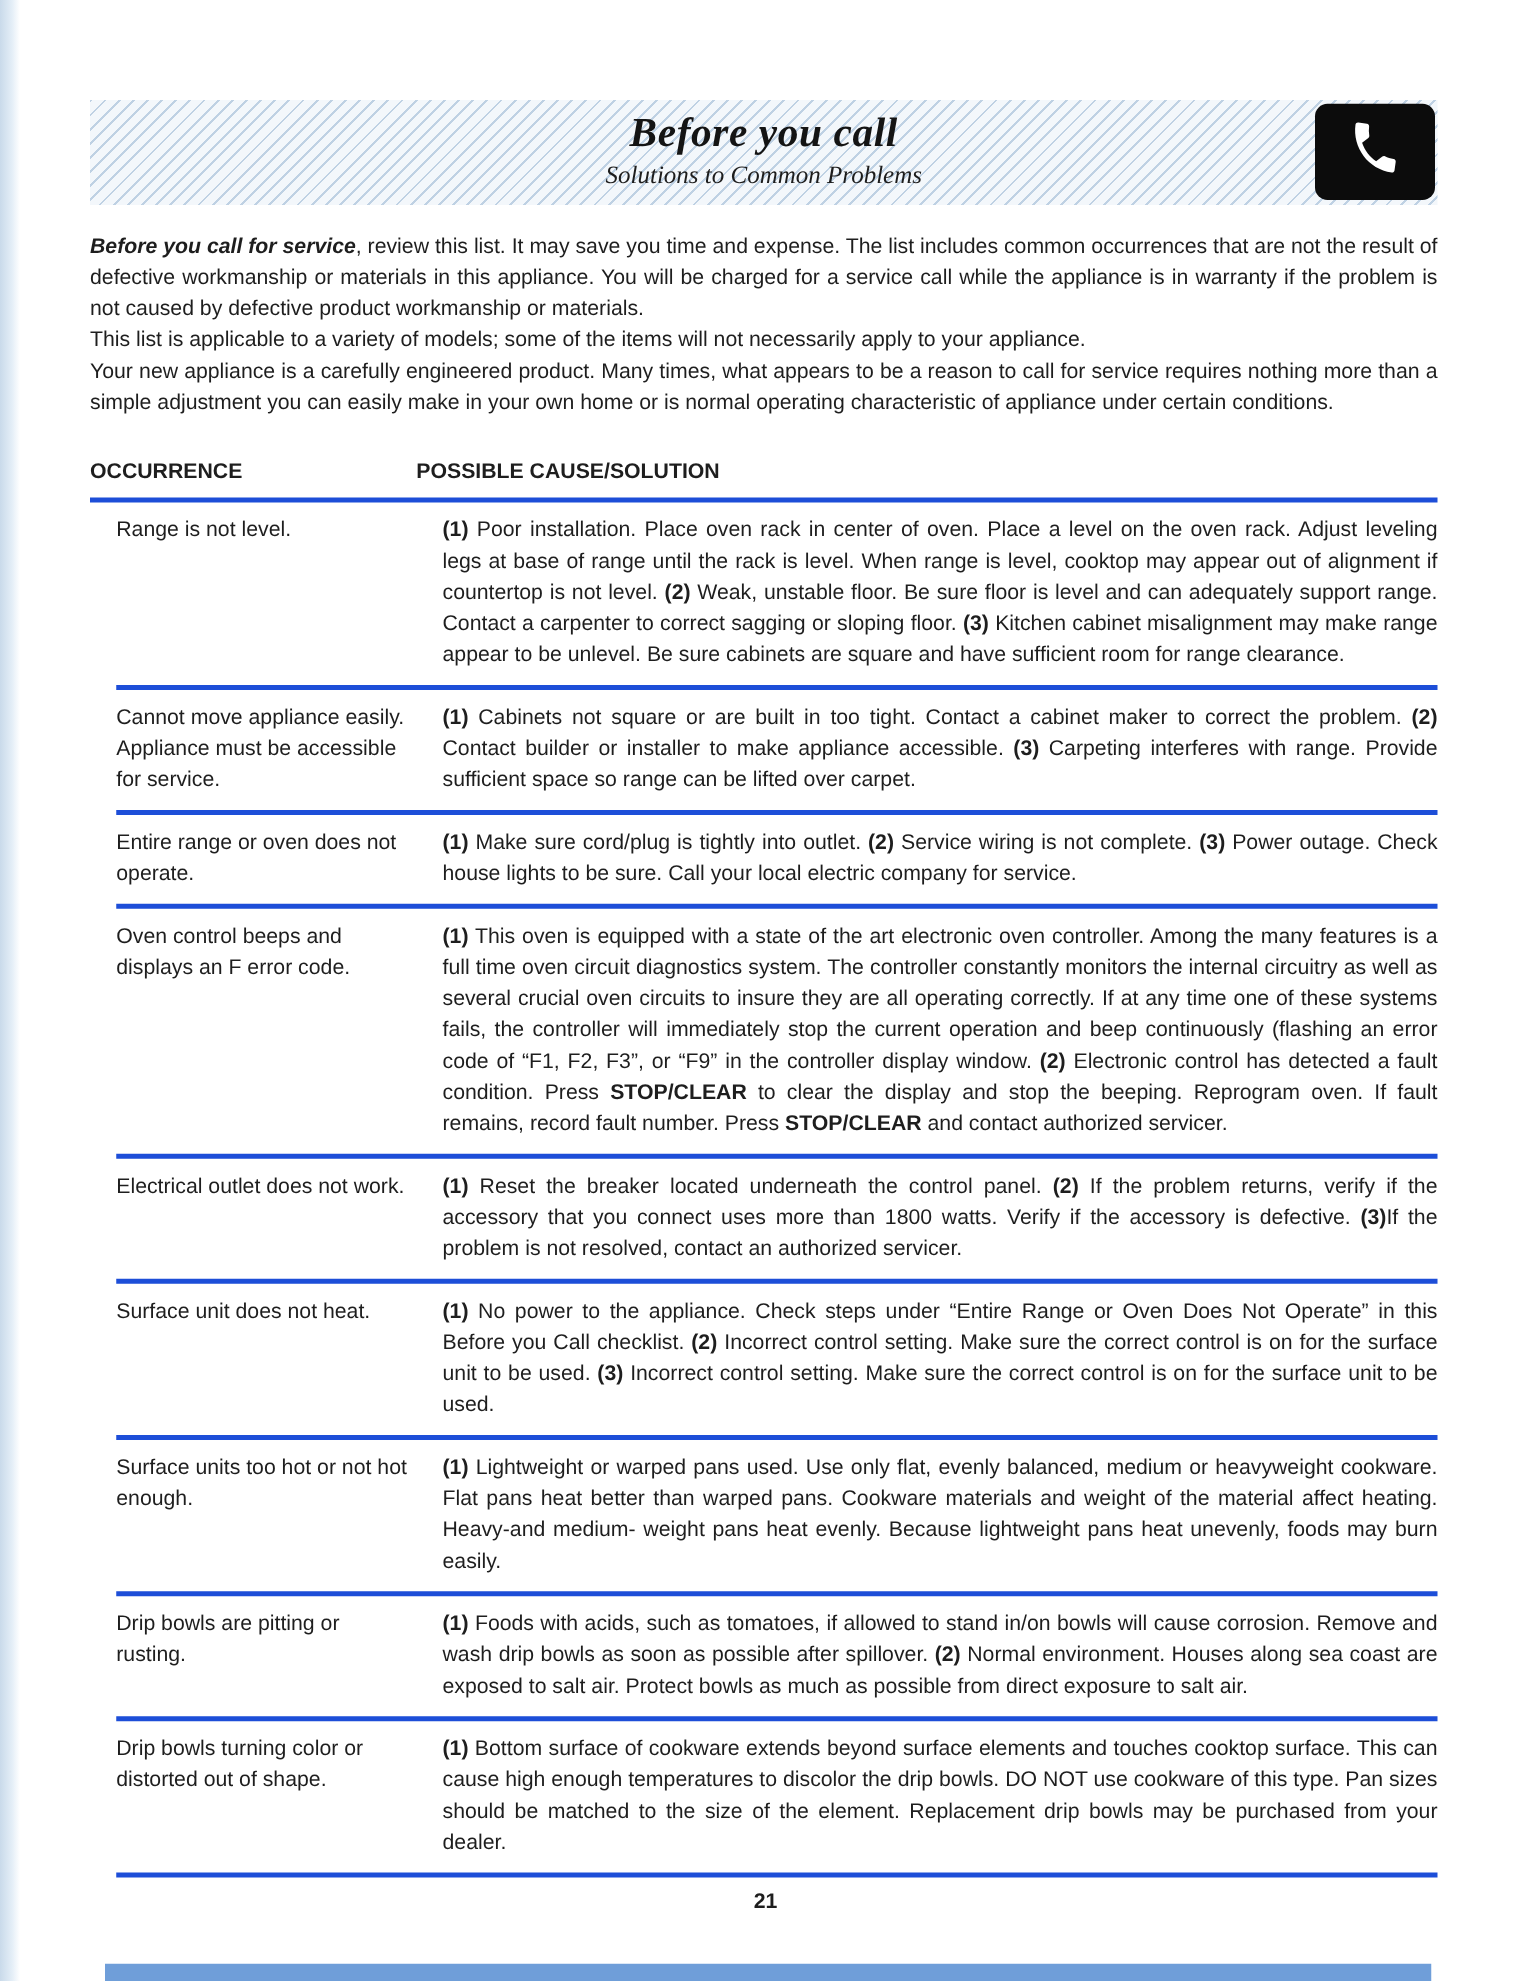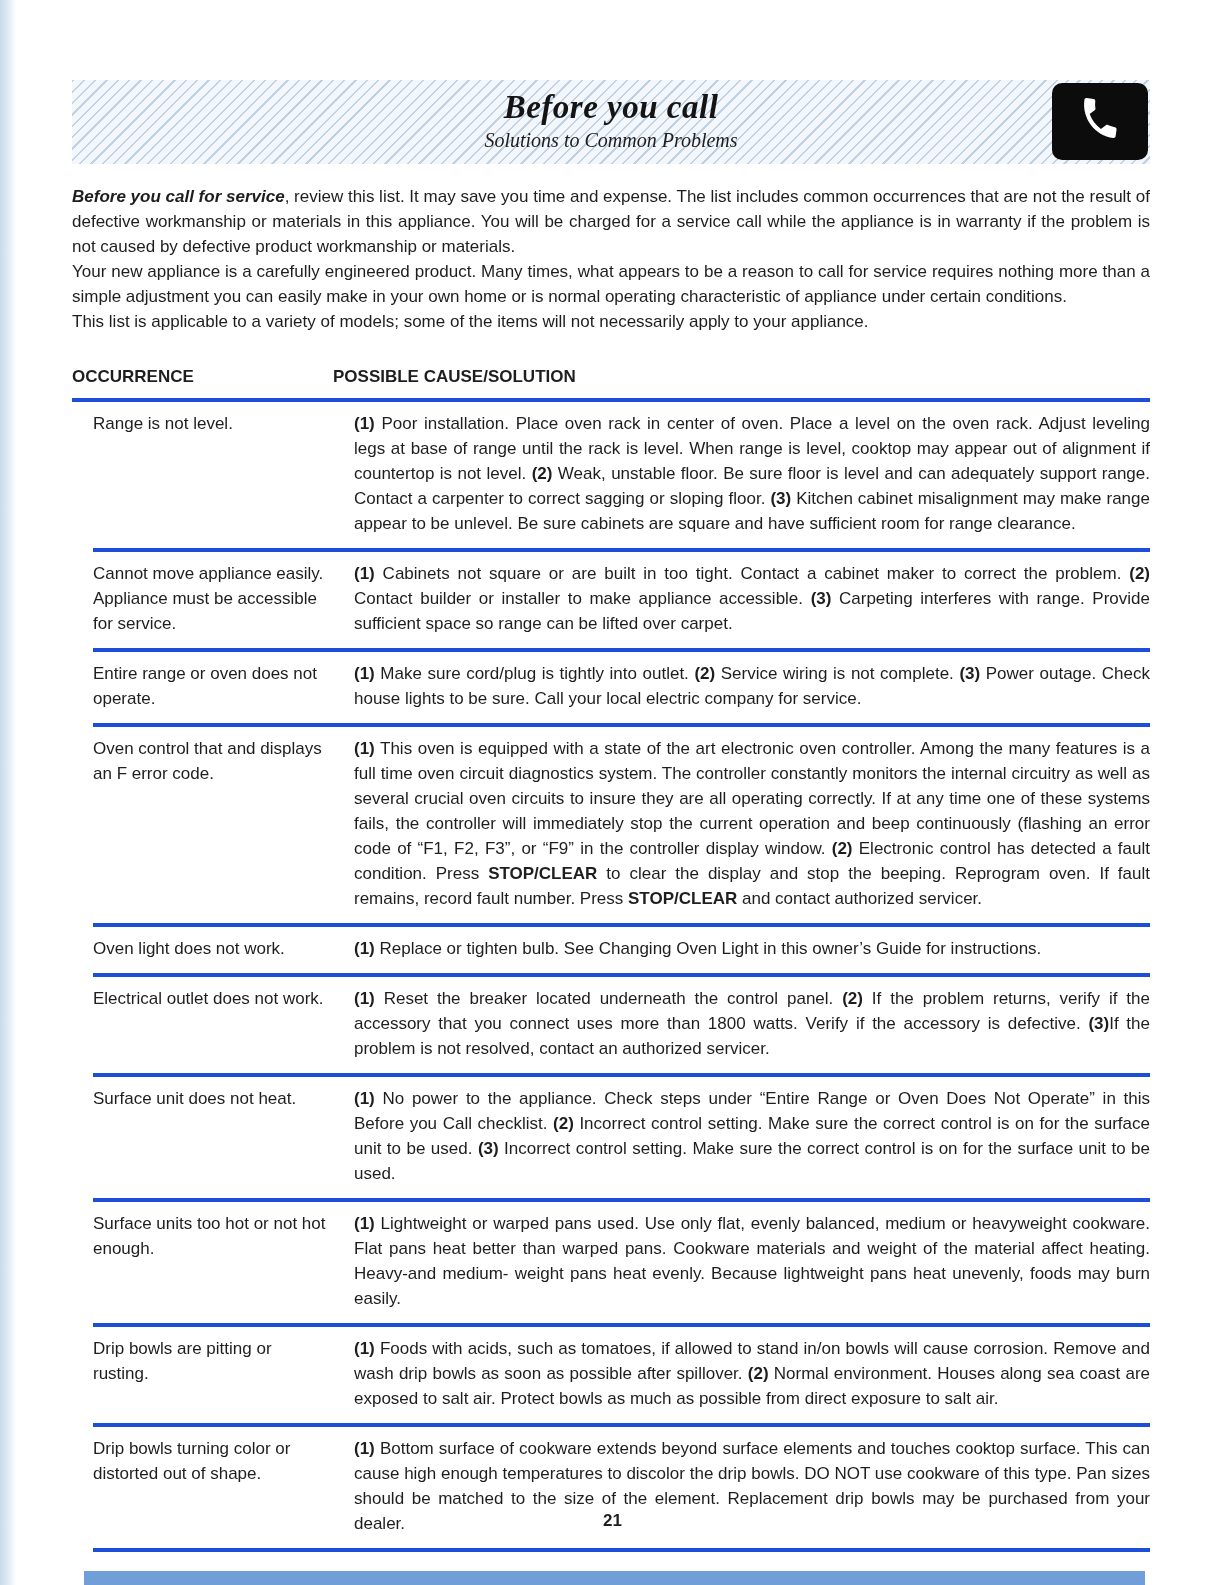--- a/index.html
+++ b/index.html
@@ -86,48 +86,44 @@
       <div class="phone-box">
         <span>
           <svg viewBox="0 0 24 24" aria-hidden="true">
             <path fill="#ffffff" d="M6.62 10.79c1.44 2.83 3.76 5.14 6.59 6.59l2.2-2.21c.27-.27.67-.36 1.02-.24 1.12.37 2.33.57 3.57.57.55 0 1 .45 1 1V20c0 .55-.45 1-1 1-9.39 0-17-7.61-17-17 0-.55.45-1 1-1h3.5c.55 0 1 .45 1 1 0 1.25.2 2.45.57 3.57.11.35.03.74-.25 1.02l-2.2 2.2z"></path>
           </svg>
         </span>
       </div>
     </div>
 
     <p class="intro"><span class="lead">Before you call for service</span><span>, review this list. It may save you time and expense. The list includes common occurrences that are not the result of defective workmanship or materials in this appliance. You will be charged for a service call while the appliance is in warranty if the problem is not caused by defective product workmanship or materials.</span></p>
+    <p class="intro">This list is applicable to a variety of models; some of the items will not necessarily apply to your appliance.</p>
     <p class="intro">Your new appliance is a carefully engineered product.  Many times, what appears to be a reason to call for service requires nothing more than a simple adjustment you can easily make in your own home or is normal operating characteristic of appliance under certain conditions.</p>
-    <p class="intro">This list is applicable to a variety of models; some of the items will not necessarily apply to your appliance.</p>
 
     <div class="ttable">
       <div class="thead">
         <div class="occ">OCCURRENCE</div>
         <div class="sol-h">POSSIBLE CAUSE/SOLUTION</div>
       </div>
       <div id="tbody">
           <div class="trow">
             <div class="occ">Range is not level.</div>
             <div class="sol"><span class="b">(1)</span><span> Poor installation. Place oven rack in center of oven. Place a level on the oven rack. Adjust leveling legs at base of range until the rack is level. When range is level, cooktop may appear out of alignment if countertop is not level. </span><span class="b">(2)</span><span> Weak, unstable floor. Be sure floor is level and can adequately support range. Contact a carpenter to correct sagging or sloping floor. </span><span class="b">(3)</span><span> Kitchen cabinet misalignment may make range appear to be unlevel. Be sure cabinets are square and have sufficient room for range clearance.</span></div>
           </div>
           <div class="trow">
             <div class="occ">Cannot move appliance easily.  Appliance must be accessible for service.</div>
             <div class="sol"><span class="b">(1)</span><span> Cabinets not square or are built in too tight. Contact a cabinet maker to correct the problem. </span><span class="b">(2)</span><span> Contact builder or installer to make appliance accessible. </span><span class="b">(3)</span><span> Carpeting interferes with range. Provide sufficient space so range can be lifted over carpet.</span></div>
           </div>
           <div class="trow">
             <div class="occ">Entire range or oven does not operate.</div>
             <div class="sol"><span class="b">(1)</span><span> Make sure cord/plug is tightly into outlet. </span><span class="b">(2)</span><span> Service wiring is not complete. </span><span class="b">(3)</span><span> Power outage. Check house lights to be sure. Call your local electric company for service.</span></div>
           </div>
           <div class="trow">
-            <div class="occ">Oven control that and displays an F error code.</div>
+            <div class="occ">Oven control beeps and displays an F error code.</div>
             <div class="sol"><span class="b">(1)</span><span> This oven is equipped with a state of the art electronic oven controller. Among the many features is a full time oven circuit diagnostics system. The controller constantly monitors the internal circuitry as well as several crucial oven circuits to insure they are all operating correctly. If at any time one of these systems fails, the controller will immediately stop the current operation and beep continuously (flashing an error code of “F1, F2, F3”, or “F9” in the controller display window. </span><span class="b">(2)</span><span> Electronic control has detected a fault condition. Press </span><span class="b">STOP/CLEAR</span><span> to clear the display and stop the beeping. Reprogram oven. If fault remains, record fault number. Press </span><span class="b">STOP/CLEAR</span><span> and contact authorized servicer.</span></div>
-          </div>
-          <div class="trow">
-            <div class="occ">Oven light does not work.</div>
-            <div class="sol"><span class="b">(1)</span><span> Replace or tighten bulb. See Changing Oven Light in this owner’s Guide for instructions.</span></div>
           </div>
           <div class="trow">
             <div class="occ">Electrical outlet does not work.</div>
             <div class="sol"><span class="b">(1)</span><span> Reset the breaker located underneath the control panel. </span><span class="b">(2)</span><span> If the problem returns, verify if the accessory that you connect uses more than 1800 watts. Verify if the accessory is defective. </span><span class="b">(3)</span><span>If the problem is not resolved, contact an authorized servicer.</span></div>
           </div>
           <div class="trow">
             <div class="occ">Surface unit does not heat.</div>
             <div class="sol"><span class="b">(1)</span><span> No power to the appliance. Check steps under “Entire Range or Oven Does Not Operate” in this Before you Call checklist. </span><span class="b">(2)</span><span> Incorrect control setting. Make sure the correct control is on for the surface unit to be used. </span><span class="b">(3)</span><span> Incorrect control setting. Make sure the correct control is on for the surface unit to be used.</span></div>
           </div>
           <div class="trow">

